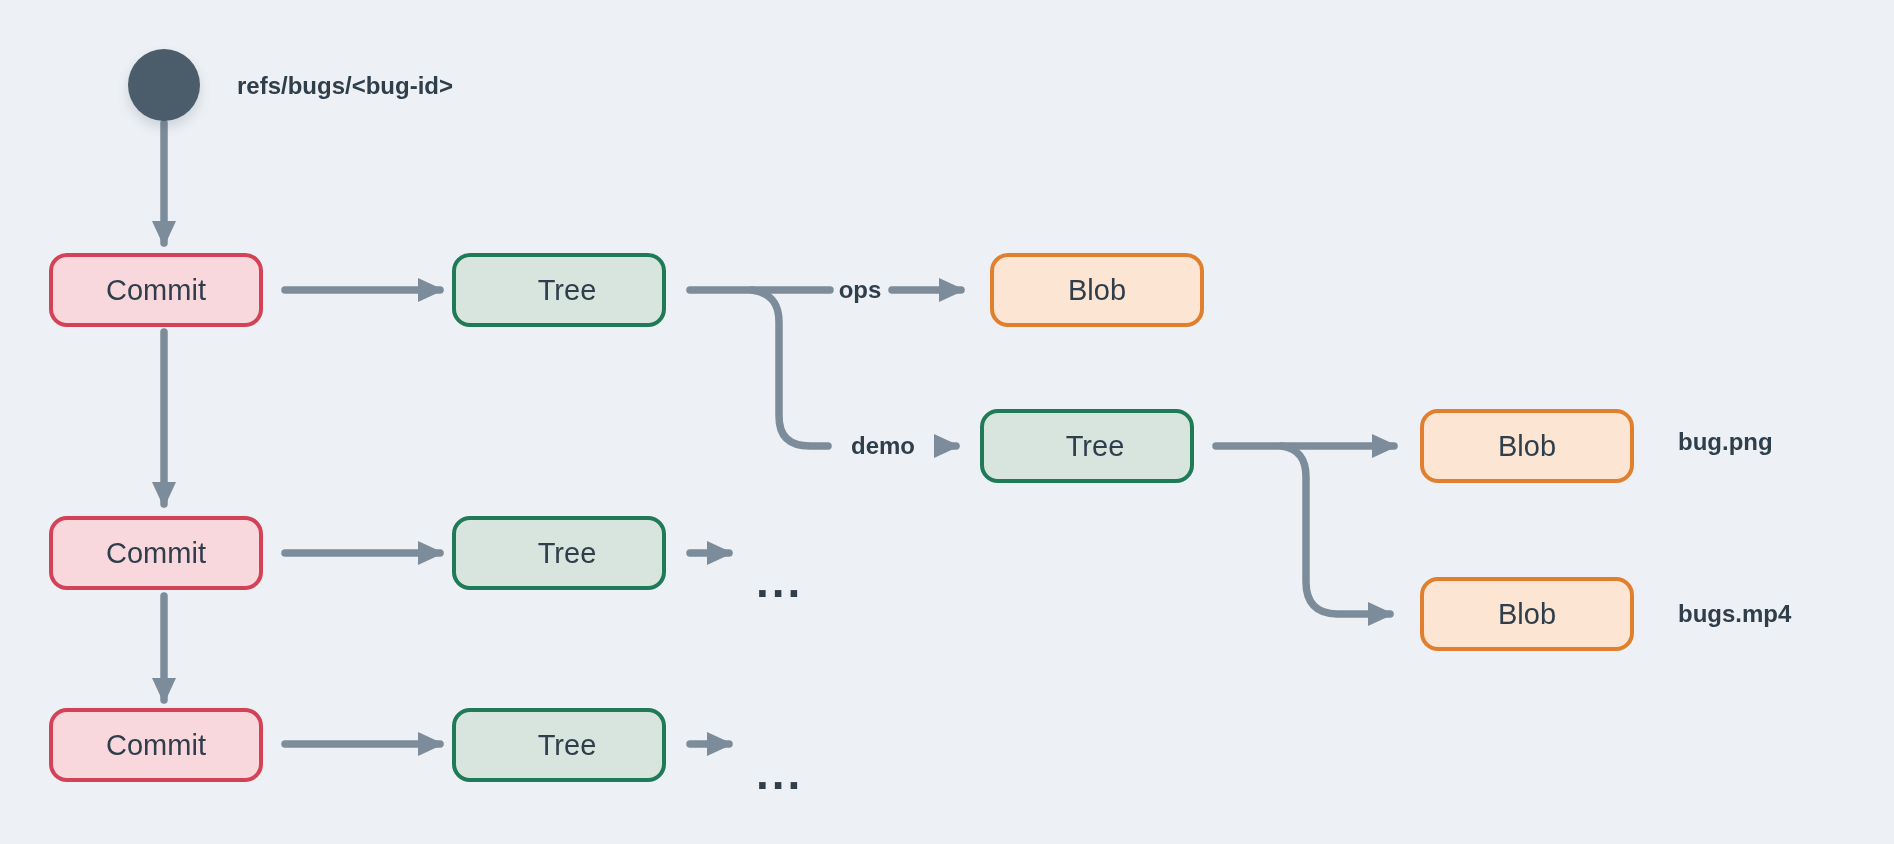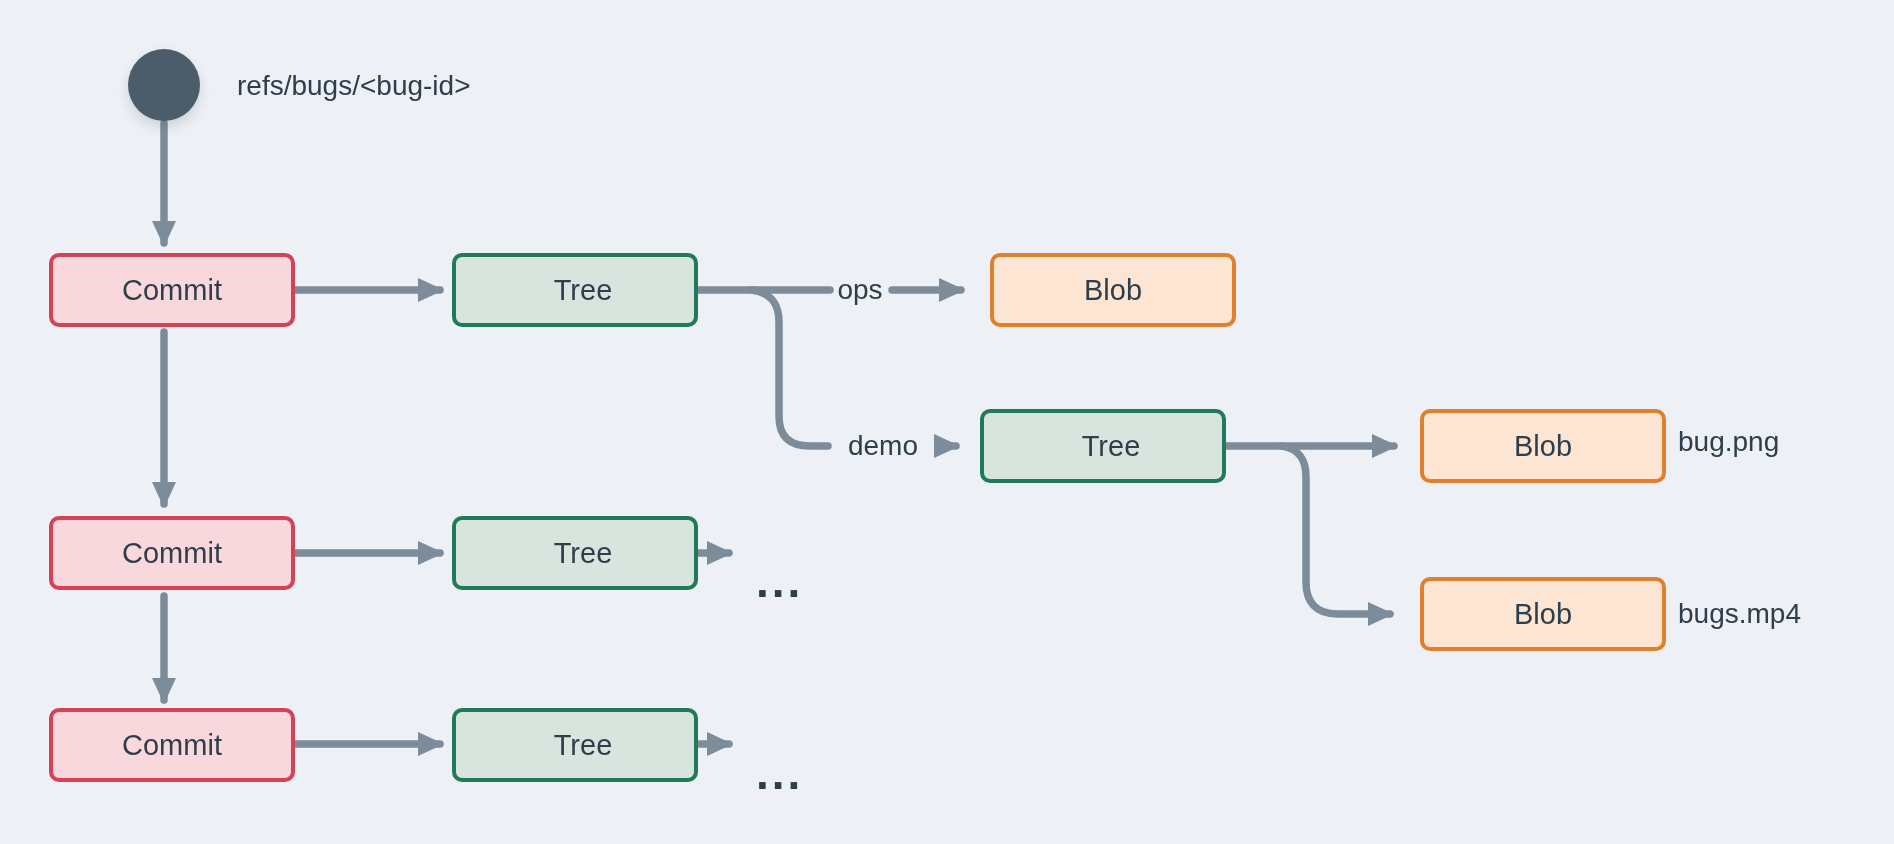--- a/index.html
+++ b/index.html
@@ -6,29 +6,29 @@
     --background:#edf1f5; --connector:#7c8c9a; --ref-circle:#4b5c6b;
     --commit-border:#d44257; --commit-fill:#f8d8dc;
     --tree-border:#1f7a57; --tree-fill:#d8e5df;
     --blob-border:#e0802e; --blob-fill:#fce5d2;
     --text:#2f3e4b;
   }
   html,body{margin:0;padding:0;}
   body{background:var(--background);font-family:"Liberation Sans","DejaVu Sans",sans-serif;}
   .canvas{position:relative;width:1894px;height:844px;background:var(--background);overflow:hidden;}
   .connectors{position:absolute;left:0;top:0;width:1894px;height:844px;}
-  .node{position:absolute;width:246px;height:74px;box-sizing:border-box;border-radius:10px;
+  .node{position:absolute;width:214px;height:74px;box-sizing:border-box;border-radius:18px;
         border:4px solid;display:flex;align-items:center;justify-content:center;
         font-size:29px;color:var(--text);}
   .commit{border-color:var(--commit-border);background:var(--commit-fill);}
   .tree{border-color:var(--tree-border);background:var(--tree-fill);padding-left:16px;}
   .blob{border-color:var(--blob-border);background:var(--blob-fill);margin-left:8px;}
   .ref-circle{position:absolute;left:128px;top:49px;width:72px;height:72px;border-radius:50%;
         background:var(--ref-circle);box-shadow:0 6px 12px rgba(60,80,95,0.18);}
-  .side-label{position:absolute;font-size:28px;color:var(--text);white-space:nowrap;}
+  .side-label{position:absolute;font-size:24px;color:var(--text);white-space:nowrap;font-weight:bold;}
   .centered{transform:translate(-50%,-50%);}
   .v-centered{transform:translateY(-50%);}
   .dots{position:absolute;font-size:46px;font-weight:700;letter-spacing:3px;line-height:1;
         color:var(--text);white-space:nowrap;}
 </style>
 </head>
 <body>
 
 <div class="canvas">
 

